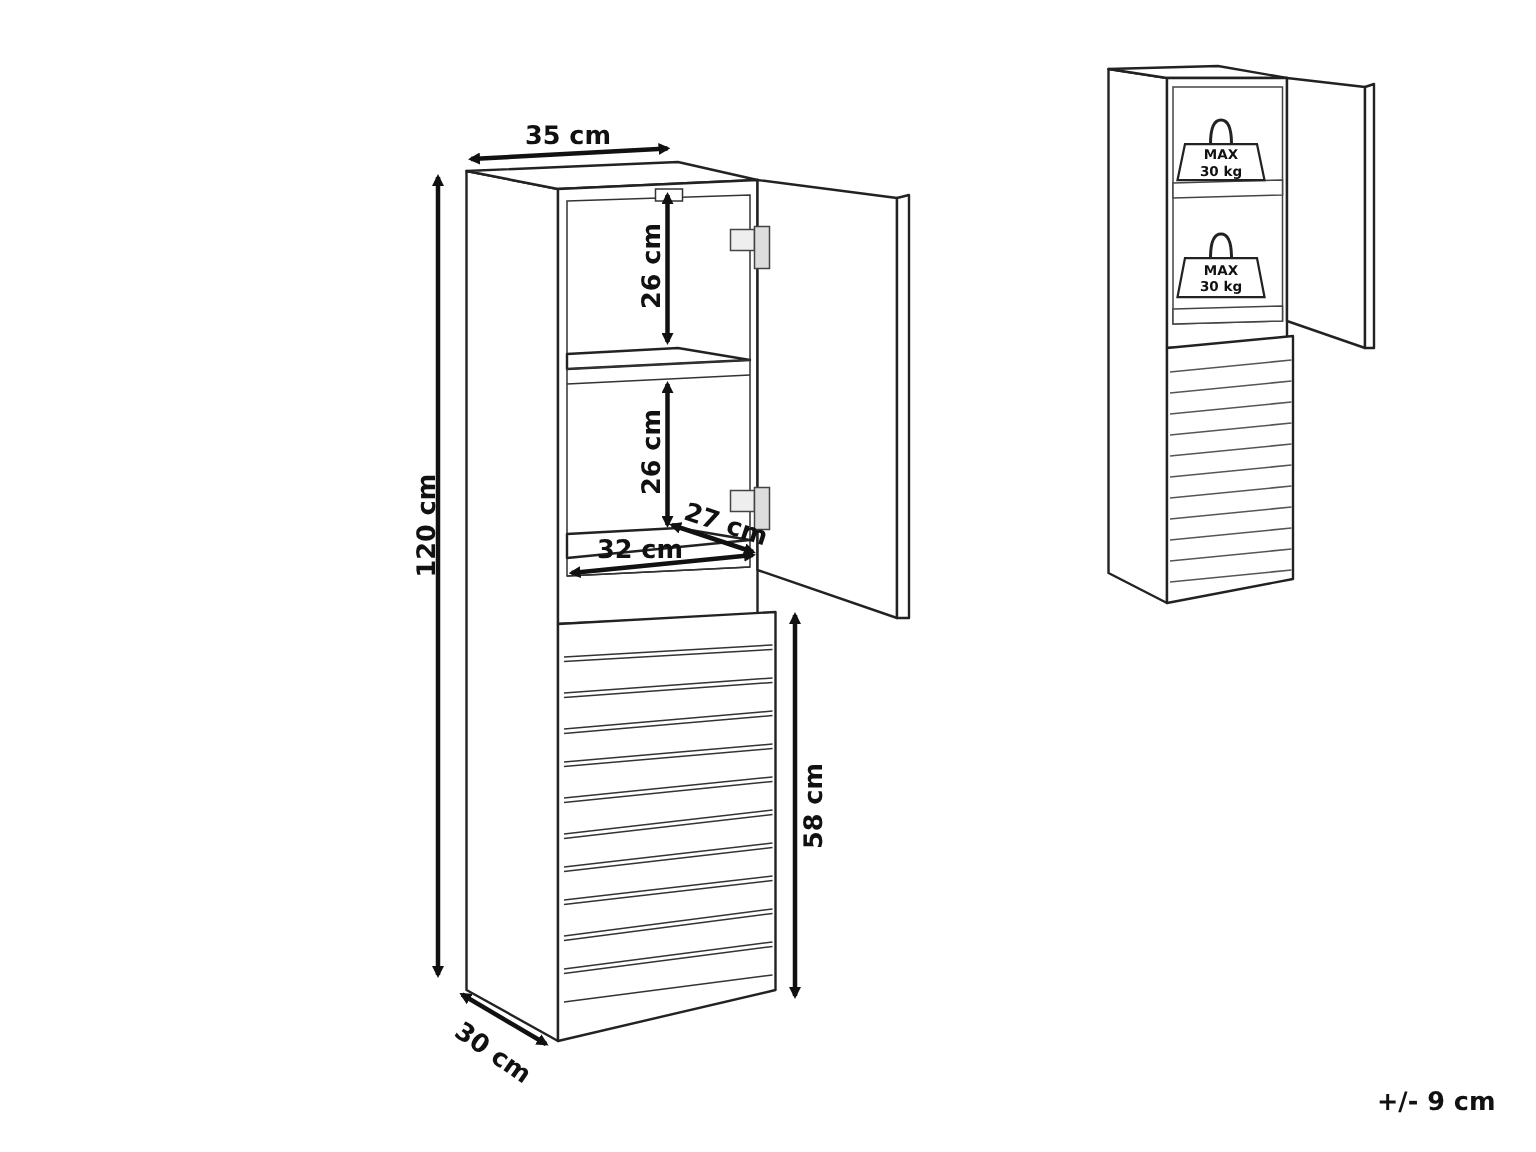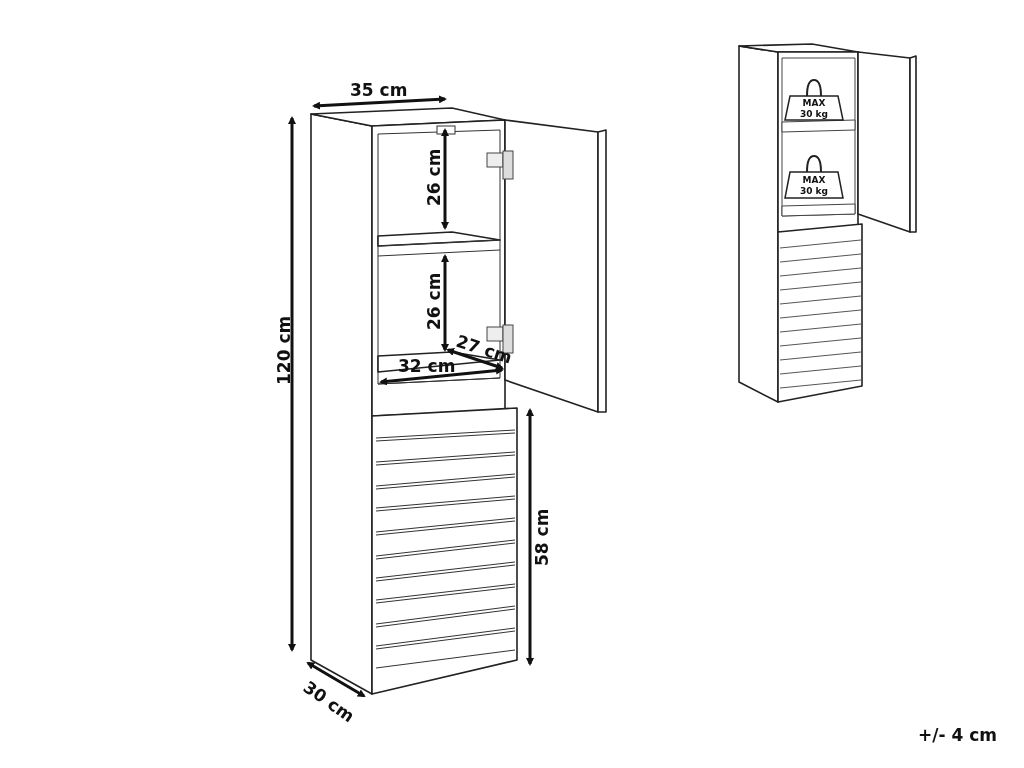--- a/index.html
+++ b/index.html
@@ -126,13 +126,13 @@
       <path d="M807,172 q0,-16 7,-16 q7,0 7,16" fill="none" stroke="#222" stroke-width="2"></path>
       <path d="M790,172 L838,172 L843,198 L785,198 Z" fill="#fff" stroke="#222" stroke-width="1.5"></path>
     </g>
   </g>
   <text class="lbl" font-size="9" x="814" y="106" text-anchor="middle">MAX</text>
   <text class="lbl" font-size="9" x="814" y="117" text-anchor="middle">30 kg</text>
   <text class="lbl" font-size="9" x="814" y="183" text-anchor="middle">MAX</text>
   <text class="lbl" font-size="9" x="814" y="194" text-anchor="middle">30 kg</text>
 </svg>
 
-<div class="tol">+/- 4 cm</div>
+<div class="tol">+/- 9 cm</div>
 
 </body></html>

